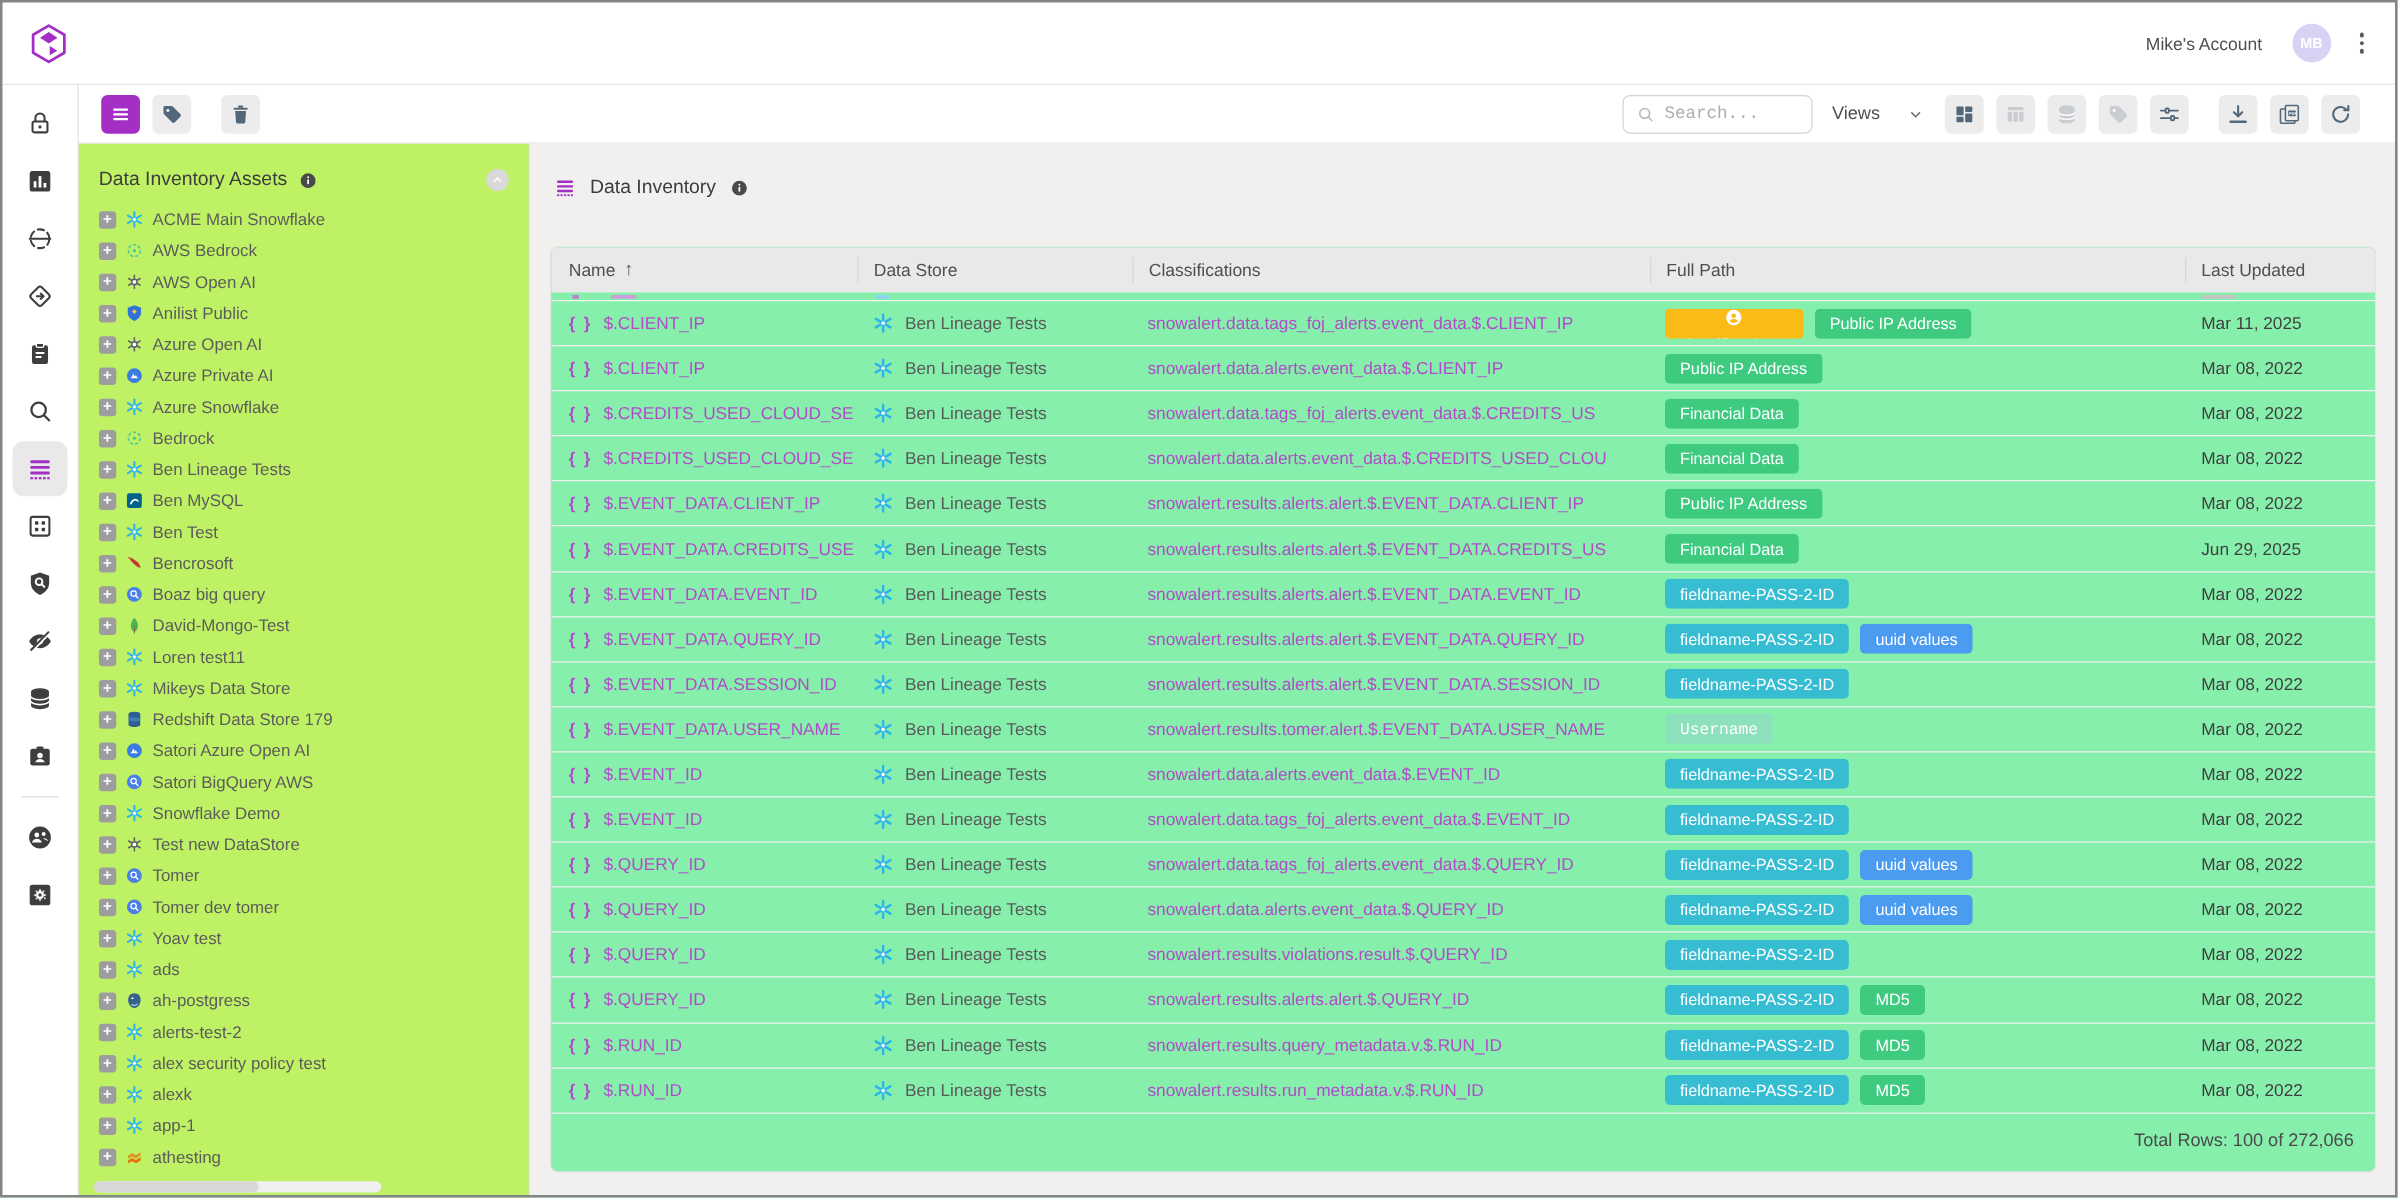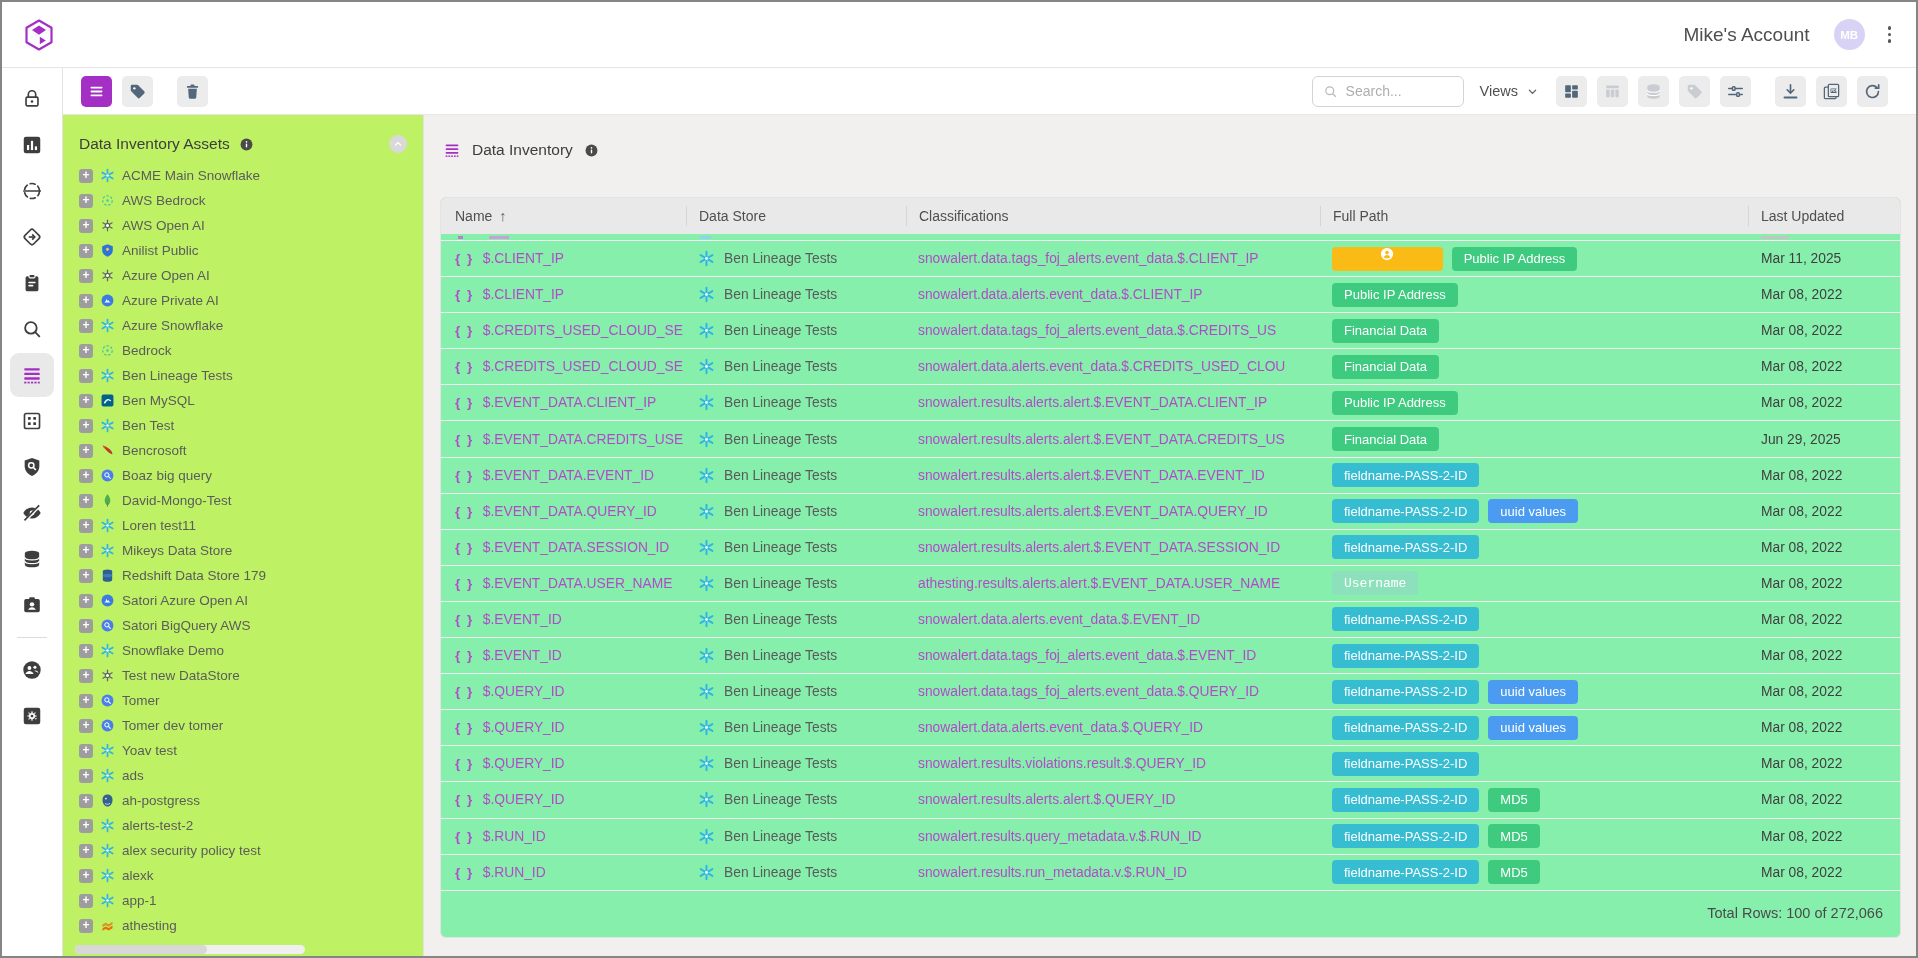--- a/index.html
+++ b/index.html
@@ -3,21 +3,21 @@
 <meta charset="utf-8">
 <style>
   *{box-sizing:border-box;margin:0;padding:0}
   body{margin:0;background:#9a9a9a;font-family:"Liberation Sans",sans-serif}
   .window{width:1918px;height:958px;background:#fff;border:2px solid #858585;display:flex;flex-direction:column;overflow:hidden}
 
   
   .topbar{height:66px;min-height:66px;display:flex;align-items:center;padding:0 20px;border-bottom:1px solid #e5e5e5}
   .logo{width:34px;height:34px;display:flex}
   .topbar .spacer{flex:1}
-  .account{color:#4f4f4f;font-size:19px;margin-right:24px}
+  .account{color:#4f4f4f;font-size:14px;margin-right:24px}
   .avatar{width:31px;height:31px;border-radius:50%;background:#d8d3f4;color:#fff;font-size:11.5px;font-weight:bold;display:flex;align-items:center;justify-content:center;margin-right:18px;cursor:pointer}
   .kebab{display:flex;flex-direction:column;gap:3px;padding:5px;cursor:pointer}
   .kebab i{width:3.4px;height:3.4px;border-radius:50%;background:#555}
 
   .frame{display:flex;flex:1;min-height:0}
 
   
   .rail{width:61px;min-width:61px;border-right:1px solid #e2e2e2;display:flex;flex-direction:column;align-items:center;padding-top:8px}
   .rail-item{width:44px;height:46px;display:flex;align-items:center;justify-content:center;color:#3e3e3e;cursor:pointer}
   .rail-item .i{display:flex}
@@ -30,23 +30,23 @@
   
   .toolbar{height:47px;min-height:47px;border-bottom:1px solid #e6e6e6;display:flex;align-items:center;padding:0 18px}
   .tbtn{width:31px;height:31px;border-radius:5px;background:#ececec;display:flex;align-items:center;justify-content:center;color:#53677a;cursor:pointer;margin-right:10px}
   .tbtn svg{width:19px;height:19px;display:block}
   .tbtn.primary{background:var(--purple);color:#fff}
   .tbtn.disabled{color:#c9cdd2}
   .tbtn.gap-left{margin-left:14px}
   .toolbar .spacer{flex:1}
   .search{width:152px;height:31px;border:1px solid #d4d4d4;border-radius:6px;display:flex;align-items:center;padding:0 10px;gap:8px;color:#b9b9b9;background:#fff}
   .search svg{width:15px;height:15px;display:block}
-  .search input{border:none;outline:none;width:100%;font-size:14px;color:#0f766e;background:transparent;font-family:Liberation Sans, sans-serif}
+  .search input{border:none;outline:none;width:100%;font-size:14px;color:#0f766e;background:transparent;font-family:Liberation Mono, monospace}
   .search input::placeholder{color:#aeaeae}
-  .views{display:flex;align-items:center;gap:7px;color:#4f4f4f;font-size:14.5px;margin:0 16px;cursor:pointer}
+  .views{display:flex;align-items:center;gap:21px;color:#4f4f4f;font-size:14.5px;margin:0 16px;cursor:pointer}
   .views svg{width:15px;height:15px;color:#666;display:block}
 
   .content{flex:1;display:flex;min-height:0}
 
   
   .sidebar{width:361px;min-width:361px;background:#bef264;border-right:1px solid #e2e2e2;padding:20px 10px 0 16px;position:relative;overflow:hidden}
   .sb-head{display:flex;align-items:center;gap:9px;font-size:15.5px;color:#3d3d3d;margin-bottom:10px;padding-right:6px}
   .sb-head .i{display:flex}
   .sb-head .i svg{width:15px;height:15px;color:#4a4a4a}
   .collapse-btn{margin-left:auto;width:18px;height:18px;border-radius:50%;background:#d9d9d9;color:#fff;display:flex;align-items:center;justify-content:center;cursor:pointer}
@@ -1051,21 +1051,21 @@
                     <span class="st">
                       <svg viewBox="0 0 24 24" stroke="#2fb3e8" stroke-width="2.7" stroke-linecap="round" fill="none">
                         <line x1="12" y1="2.5" x2="12" y2="21.5"></line>
                         <line x1="3.7" y1="7.2" x2="20.3" y2="16.8"></line>
                         <line x1="20.3" y1="7.2" x2="3.7" y2="16.8"></line>
                         <circle cx="12" cy="12" r="2" fill="#fff" stroke="none"></circle>
                       </svg>
                     </span>
                     <span>Ben Lineage Tests</span>
                   </div>
-                  <div class="td path">athesting.results.alerts.alert.$.EVENT_DATA.USER_NAME</div>
+                  <div class="td path">snowalert.results.tomer.alert.$.EVENT_DATA.USER_NAME</div>
                   <div class="td chips">
                     <span class="chip" style="background: rgb(140, 224, 187); font-family: Liberation Mono, monospace;">
                       <span>Username</span>
                     </span>
                   </div>
                   <div class="td date">Mar 08, 2022</div>
                 </div>
                 <div class="trow grid-cols">
                   <div class="td name">
                     <span class="braces">{ }</span>

